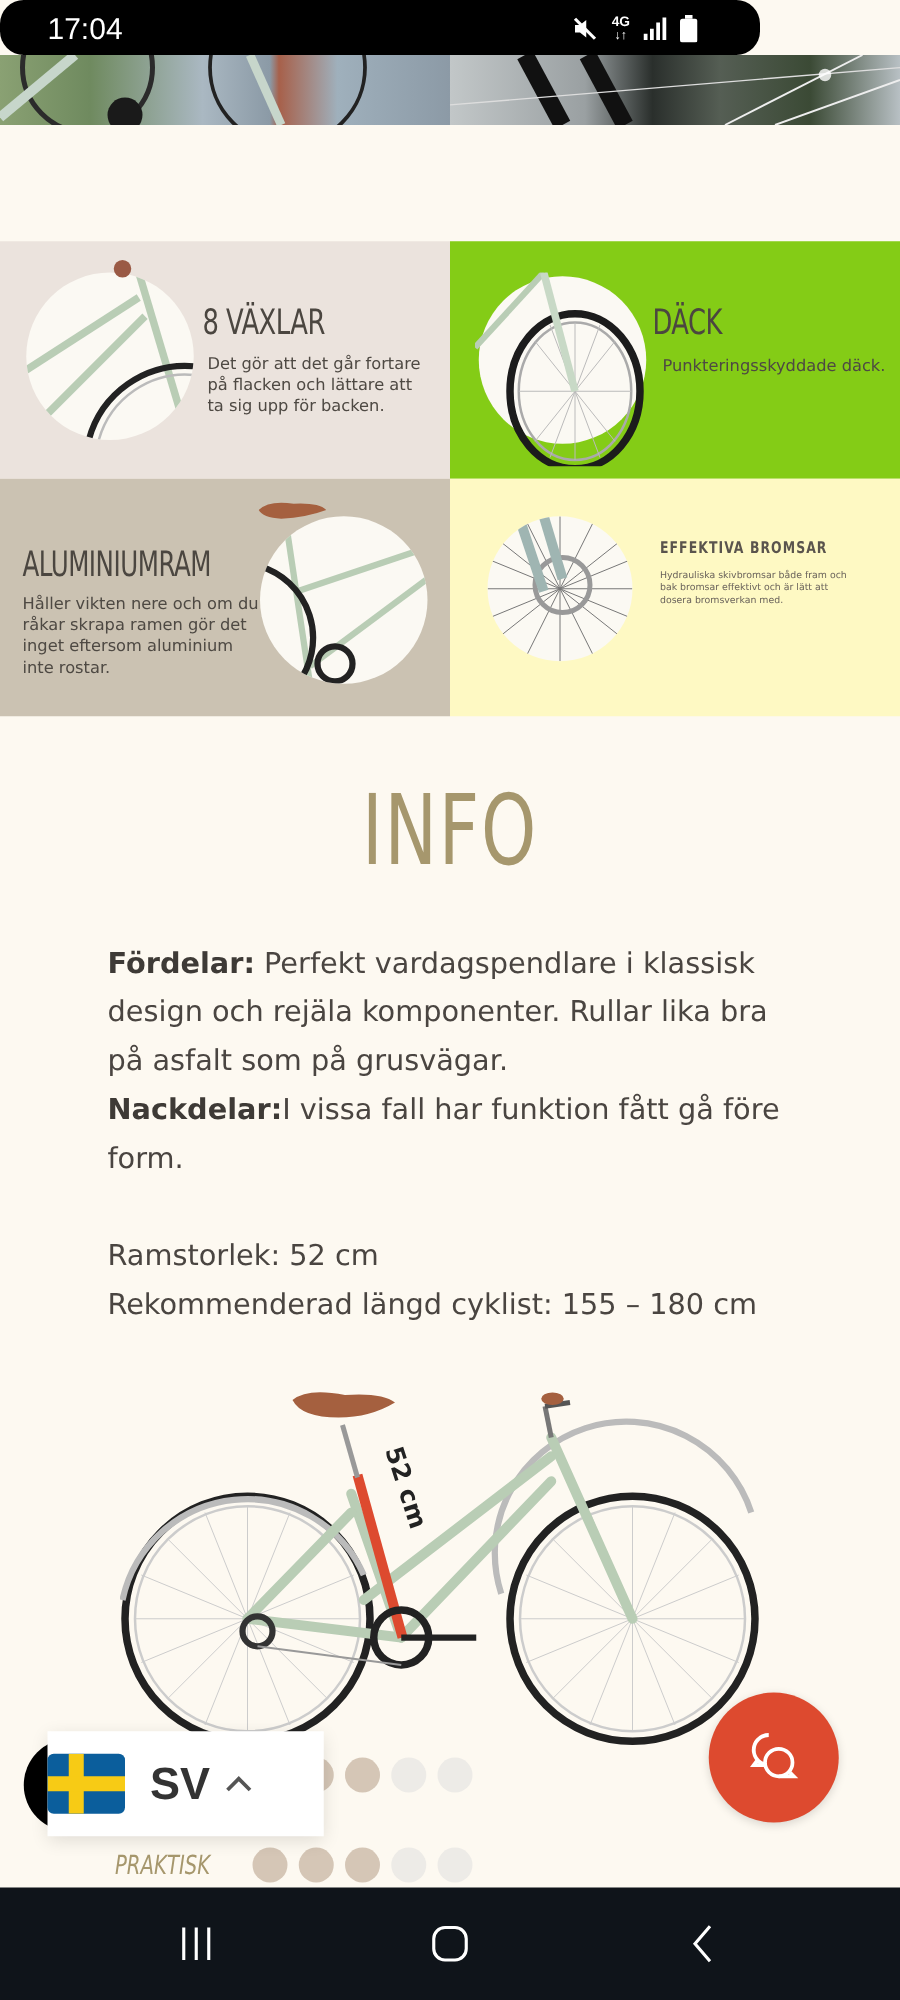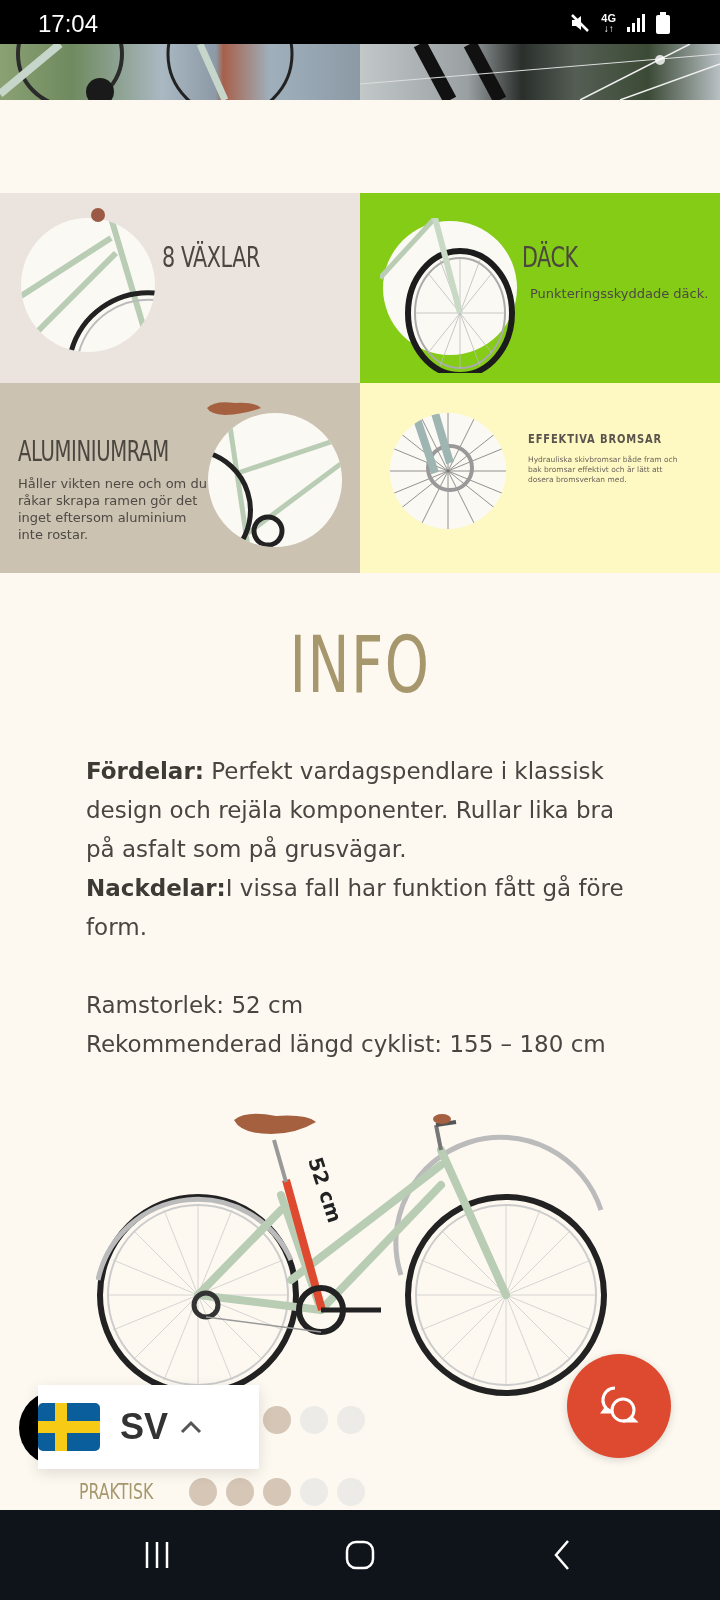--- a/index.html
+++ b/index.html
@@ -1,37 +1,37 @@
 <!DOCTYPE html>
 <html><head>
 <meta charset="utf-8">
 <style>
   * { box-sizing: border-box; margin: 0; padding: 0; }
   html, body { width: 720px; height: 1600px; overflow: hidden; background: #fdf9f1; font-family: "Liberation Sans", sans-serif; }
-  .status-bar { position: absolute; top: 0; left: 0; width: 720px; height: 44px; background: #000; color: #fff; }
+  .status-bar { position: absolute; top: 0; left: 0; width: 608px; height: 44px; background: #000; color: #fff; border-radius: 19px; }
   .status-time { position: absolute; left: 38px; top: 10px; font-size: 24px; font-family: "Liberation Sans", sans-serif; }
   .status-icons { position: absolute; right: 50px; top: 12px; display: flex; gap: 10px; align-items: center; }
   .hero { position: absolute; top: 44px; left: 0; width: 720px; height: 56px; display: flex; }
   .hero-left { width: 360px; height: 100%; background: linear-gradient(90deg,#8aa173 0%, #6f8a5f 20%, #aab8c2 45%, #8b9aa6 60%, #a7604a 62%, #9fb0bc 75%, #8c9aa6 100%); position: relative; overflow: hidden; }
   .hero-right { width: 360px; height: 100%; background: linear-gradient(90deg,#c2c7c8 0%, #9aa0a2 30%, #2a2f2c 45%, #555e54 60%, #3b4a35 80%, #b8c0c4 100%); position: relative; overflow: hidden; }
   .features { position: absolute; top: 193px; left: 0; width: 584px; height: 380px; display: grid; grid-template-columns: 360px 360px; grid-template-rows: 190px 190px; }
   .feat { position: relative; overflow: hidden; }
   .feat-1 { background: #ebe3dd; }
   .feat-2 { background: #84cc16; }
   .feat-3 { background: #cbc2b2; }
   .feat-4 { background: #fef9c3; }
   .circle { position: absolute; border-radius: 50%; background: #fbf9f3; overflow: hidden; }
   .feat-title { position: absolute; font-family: "DejaVu Sans", sans-serif; font-stretch: condensed; color: #4b4640; letter-spacing: -0.5px; }
   .feat-desc { position: absolute; font-family: "DejaVu Sans", sans-serif; color: #4e4943; font-size: 13px; line-height: 17px; }
   .info-title { position: absolute; top: 620px; left: 0; width: 720px; text-align: center; font-family: "DejaVu Sans", sans-serif; font-size: 78px; color: #a6976d; transform: scaleX(0.72); letter-spacing: 2px; }
   .info-body { position: absolute; top: 752px; left: 86px; width: 560px; font-family: "DejaVu Sans", sans-serif; font-size: 23px; line-height: 39px; color: #4a4541; }
   .info-body b { font-weight: bold; color: #3e3a36; }
   .specs { position: absolute; top: 986px; left: 86px; width: 580px; font-family: "DejaVu Sans", sans-serif; font-size: 23px; line-height: 39px; color: #4a4541; }
   .bike { position: absolute; top: 1110px; left: 96px; width: 530px; height: 300px; }
-  .rating-row { position: absolute; left: 79px; display: flex; align-items: center; }
+  .rating-row { position: absolute; left: 92px; display: flex; align-items: center; font-style: italic; }
   .rating-label { font-family: "DejaVu Sans", sans-serif; font-size: 21px; color: #a6976d; width: 110px; transform: scaleX(0.75); transform-origin: left; }
   .dot { width: 28px; height: 28px; border-radius: 50%; margin-right: 9px; }
   .dot.on { background: #d5c6b6; }
   .dot.off { background: #edebe7; }
   .chat-black { position: absolute; left: 19px; top: 1391px; width: 74px; height: 74px; border-radius: 50%; background: #000; }
   .lang-pill { position: absolute; left: 38px; top: 1385px; width: 221px; height: 84px; background: #fff; box-shadow: 0 4px 14px rgba(0,0,0,0.12); display: flex; align-items: center; }
   .flag { width: 62px; height: 48px; border-radius: 5px; background: #0b5e9c; position: relative; overflow: hidden; }
   .flag .v { position: absolute; left: 17px; top: 0; width: 12px; height: 48px; background: #f7cb15; }
   .flag .h { position: absolute; left: 0; top: 18px; width: 62px; height: 12px; background: #f7cb15; }
   .lang-code { font-family: "Liberation Sans", sans-serif; font-weight: bold; font-size: 36px; color: #333; margin-left: 20px; }
@@ -97,20 +97,21 @@
         <line x1="10" y1="120" x2="95" y2="35" stroke="#b9cdb5" stroke-width="6"></line>
         <line x1="90" y1="0" x2="130" y2="134" stroke="#b9cdb5" stroke-width="6"></line>
         <path d="M50 134 A80 80 0 0 1 134 75" fill="none" stroke="#222" stroke-width="5"></path>
         <path d="M58 134 A72 72 0 0 1 134 82" fill="none" stroke="#bbb" stroke-width="2"></path>
       </svg>
     </div>
     <svg style="position:absolute;left:88px;top:12px;" width="20" height="20">
         <circle cx="10" cy="10" r="7" fill="#9a5a45"></circle>
       </svg>
     <div class="feat-title" style="left:162px;top:48px;font-size:28px;transform:scaleX(0.82);transform-origin:left;">8 VÄXLAR</div>
+    <div class="feat-desc" style="left:166px;top:90px;width:180px;">Det gör att det går fortare på flacken och lättare att ta sig upp för backen.</div>
   </div>
 
   <div class="feat feat-2">
     <div class="circle" style="left:23px;top:28px;width:134px;height:134px;"></div>
     <svg style="position:absolute;left:20px;top:25px;" width="140" height="155" viewBox="0 0 140 155">
       <ellipse cx="80" cy="95" rx="52" ry="62" fill="none" stroke="#1c1c1c" stroke-width="6"></ellipse>
       <ellipse cx="80" cy="95" rx="45" ry="55" fill="none" stroke="#aaa" stroke-width="2"></ellipse>
       <g stroke="#bbb" stroke-width="0.8">
         <line x1="80" y1="40" x2="80" y2="150"></line>
           <line x1="35" y1="95" x2="125" y2="95"></line>

